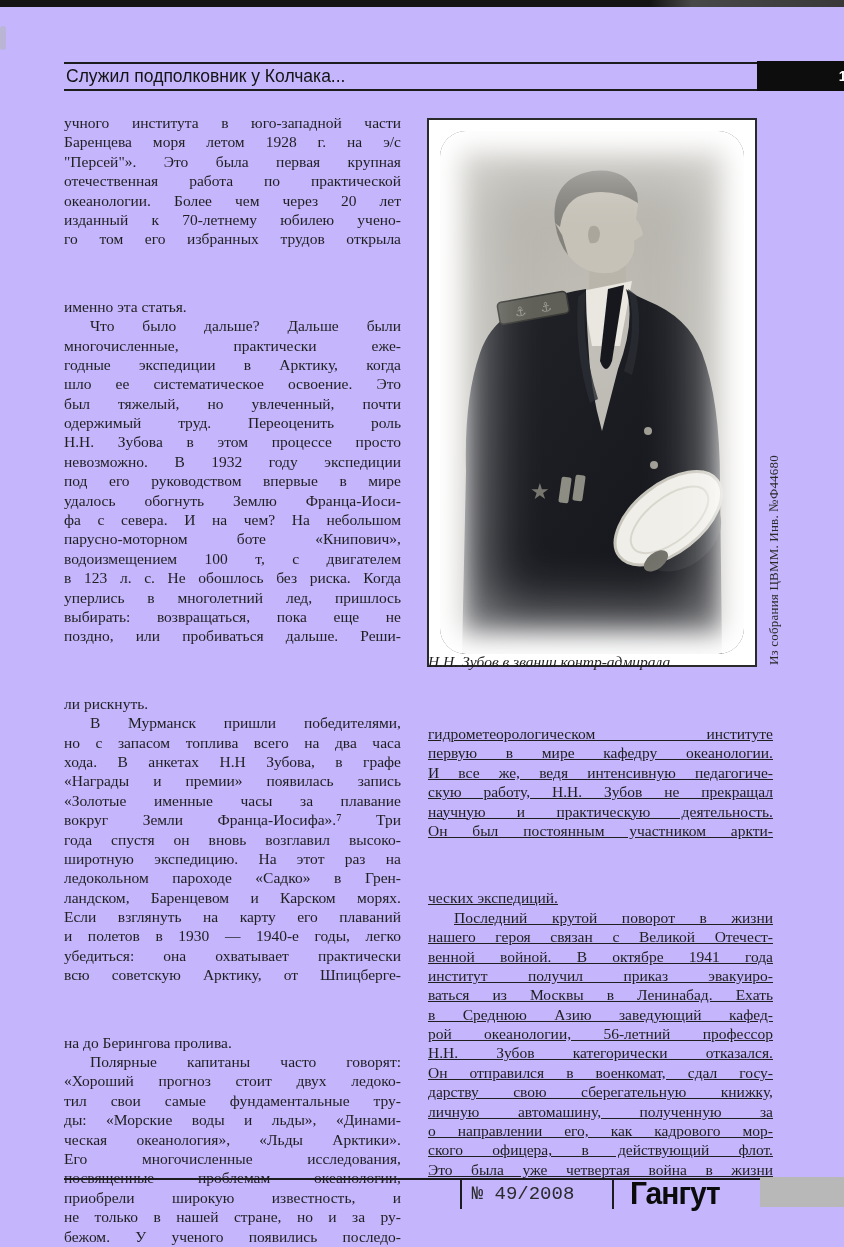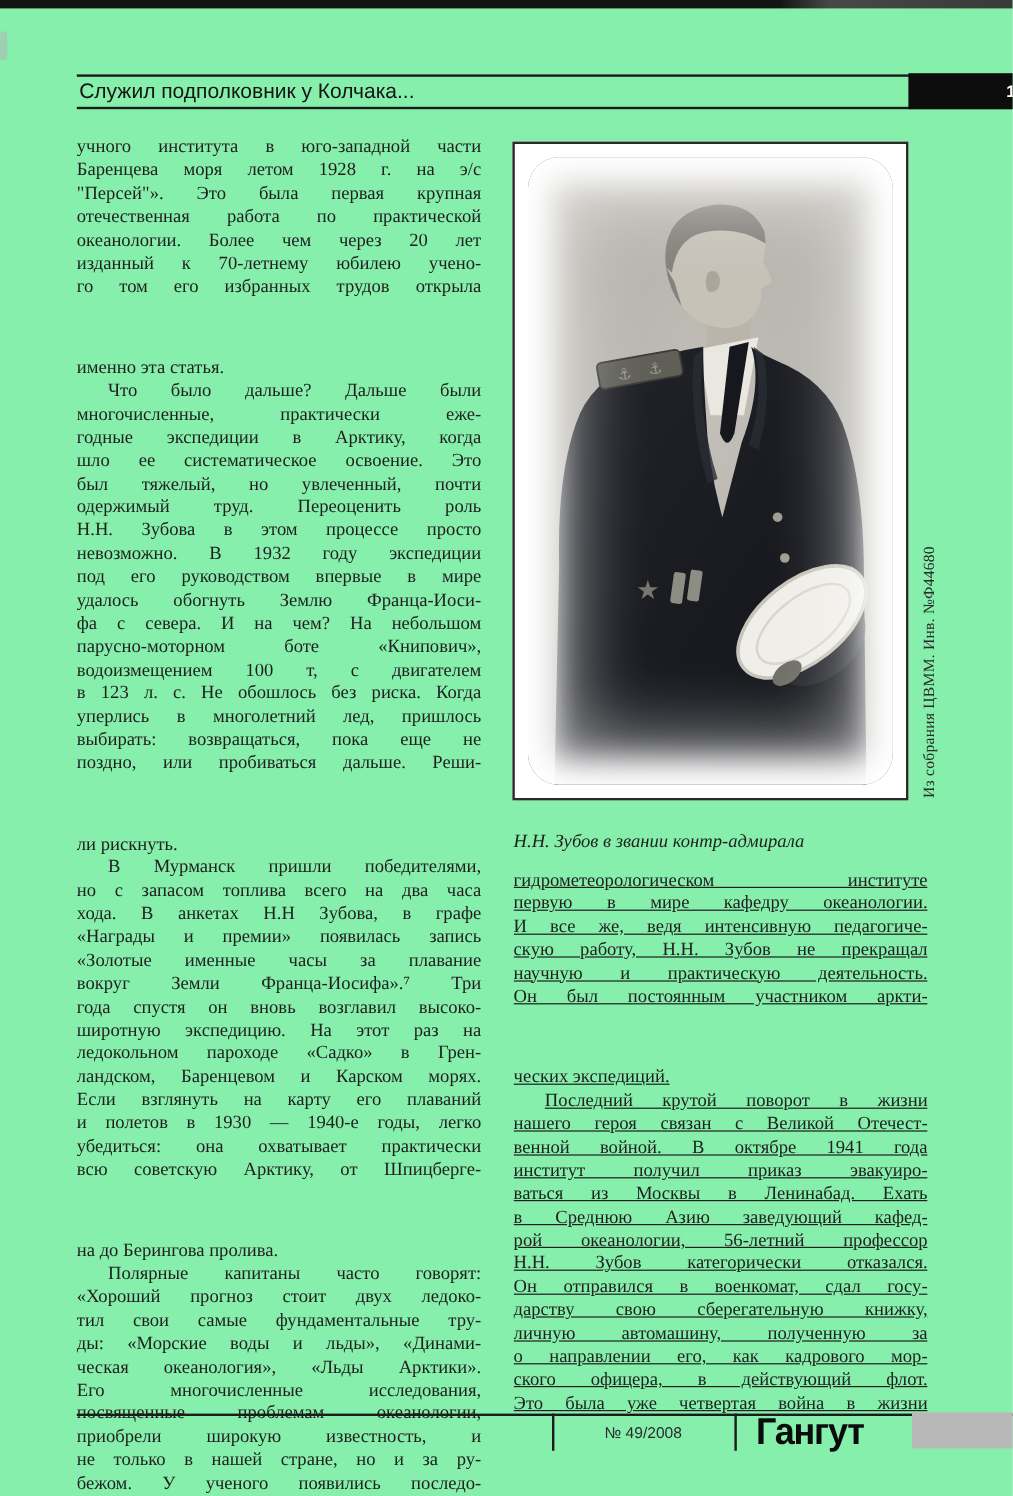--- a/index.html
+++ b/index.html
@@ -1,16 +1,16 @@
 <!DOCTYPE html>
 <html><head>
 <meta charset="utf-8">
 <style>
   html,body{margin:0;padding:0;background:#e8e8e8;}
-  .page{position:relative;width:844px;height:1247px;background:#86efac;overflow:hidden;
+  .page{position:relative;width:844px;height:1247px;background:#c4b5fd;overflow:hidden;
         font-family:"Liberation Serif","DejaVu Serif",serif;color:#1f1f1f;}
   
   .top-bar{position:absolute;left:0;top:0;width:844px;height:7px;
            background:linear-gradient(90deg,#141414 0%,#141414 77%,#484848 82%,#393939 100%);}
   .edge-smudge{position:absolute;left:0;top:26px;width:6px;height:24px;background:#b5b5b5;opacity:.55;border-radius:3px;}
   
   .rule{position:absolute;background:#1c1c1c;}
   .hdr-rule-top{left:64px;top:62px;width:779px;height:2px;}
   .hdr-rule-bot{left:64px;top:89px;width:779px;height:2px;}
   .hdr-title{position:absolute;left:66px;top:63px;width:600px;height:26px;line-height:26px;
@@ -28,30 +28,30 @@
   .ln.ind{text-indent:26px;}
   
   .photo-frame{position:absolute;left:427px;top:118px;width:330px;height:549px;
                border:2px solid #2a2a2a;box-sizing:border-box;background:#fff;padding:11px;}
   .photo{position:relative;width:100%;height:100%;border-radius:26px;overflow:hidden;background:#b3b1a9;}
   .photo svg{display:block;width:100%;height:100%;}
   .photo .vignette{position:absolute;inset:0;border-radius:26px;pointer-events:none;
         box-shadow:inset 0 0 26px 20px #ffffff, inset 0 0 60px 38px rgba(255,255,255,.55);}
   .photo-credit{position:absolute;left:766px;top:665px;transform:rotate(-90deg);
                 transform-origin:0 0;white-space:nowrap;font-size:13px;color:#2a2a2a;letter-spacing:.2px;}
-  .photo-caption{position:absolute;left:428px;top:693px;width:345px;font-style:italic;
+  .photo-caption{position:absolute;left:428px;top:653px;width:345px;font-style:italic;
                  font-size:15.5px;color:#1f1f1f;}
   
   .ftr-rule-thin{left:64px;top:1178px;width:780px;height:2px;}
   .ftr-sep1{left:460px;top:1178px;width:2px;height:31px;}
   .ftr-sep2{left:612px;top:1178px;width:2px;height:31px;}
   .ftr-rule-thick{left:64px;top:1208px;width:753px;height:4px;background:#0f0f0f;}
-  .ftr-issue{position:absolute;left:462px;top:1181px;width:148px;height:26px;line-height:26px;
-             text-align:center;font-family:Liberation Sans, sans-serif;
-             font-size:13px;color:#2b2b2b;}
+  .ftr-issue{position:absolute;left:449px;top:1181px;width:148px;height:26px;line-height:26px;
+             text-align:center;font-family:Liberation Mono, monospace;
+             font-size:19px;color:#2b2b2b;}
   .ftr-logo{position:absolute;left:630px;top:1177px;height:32px;line-height:32px;
             font-family:"Liberation Sans","DejaVu Sans",sans-serif;font-weight:bold;
             font-size:30px;letter-spacing:-1px;color:#0b0b0b;transform:scaleY(1.04);transform-origin:top left;}
   .ftr-gray{position:absolute;left:760px;top:1177px;width:84px;height:30px;background:#b8b8b8;}
 </style>
 </head>
 <body>
 
 <div class="page">
 

